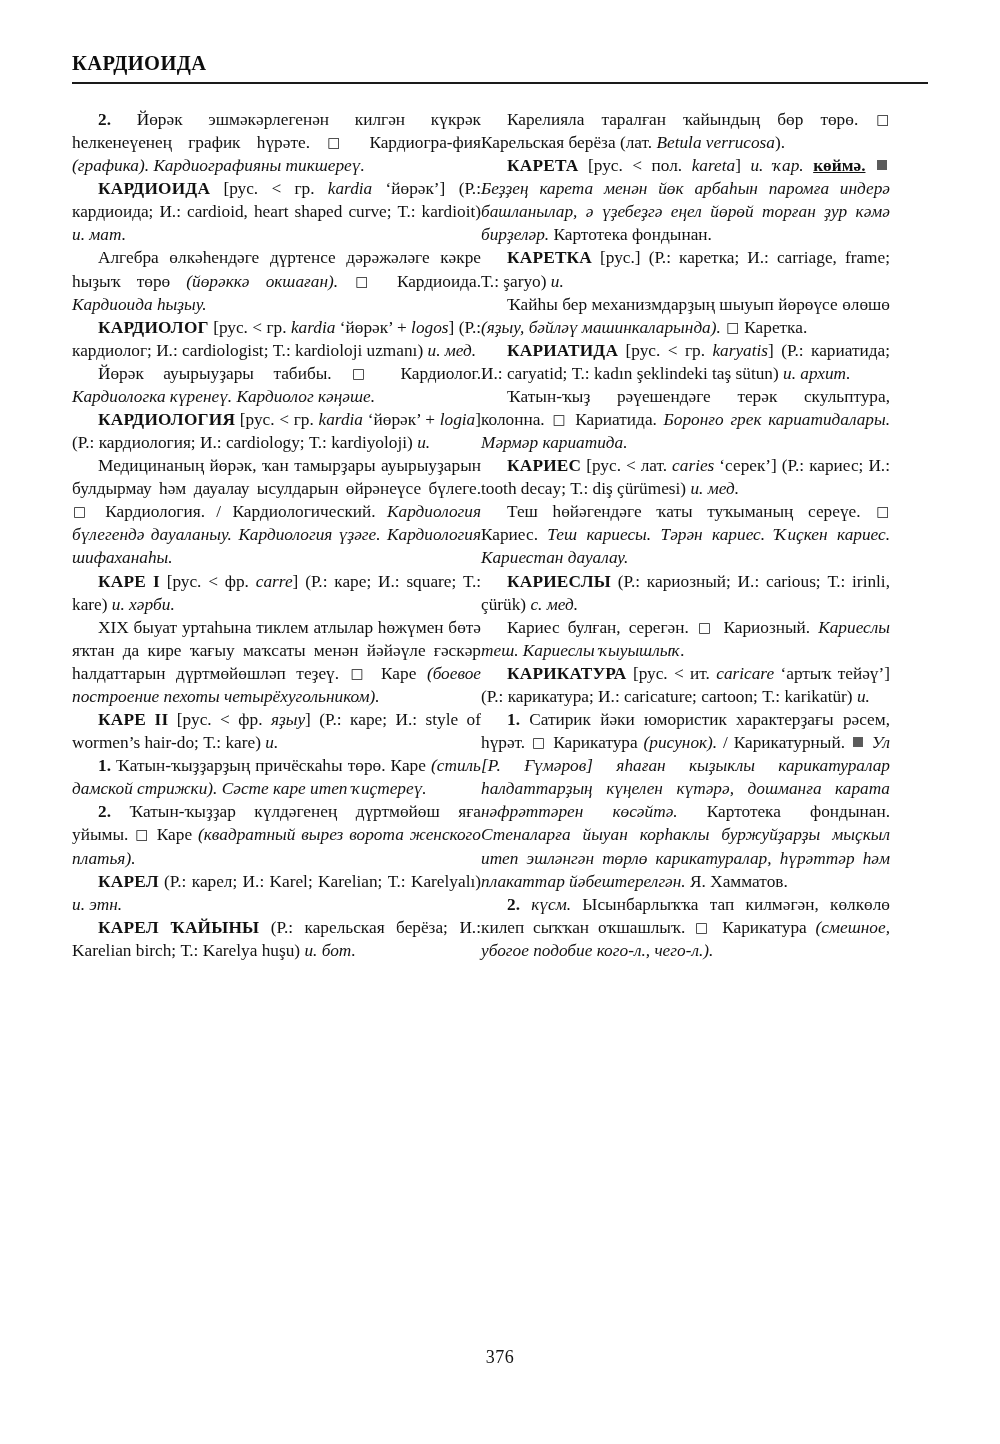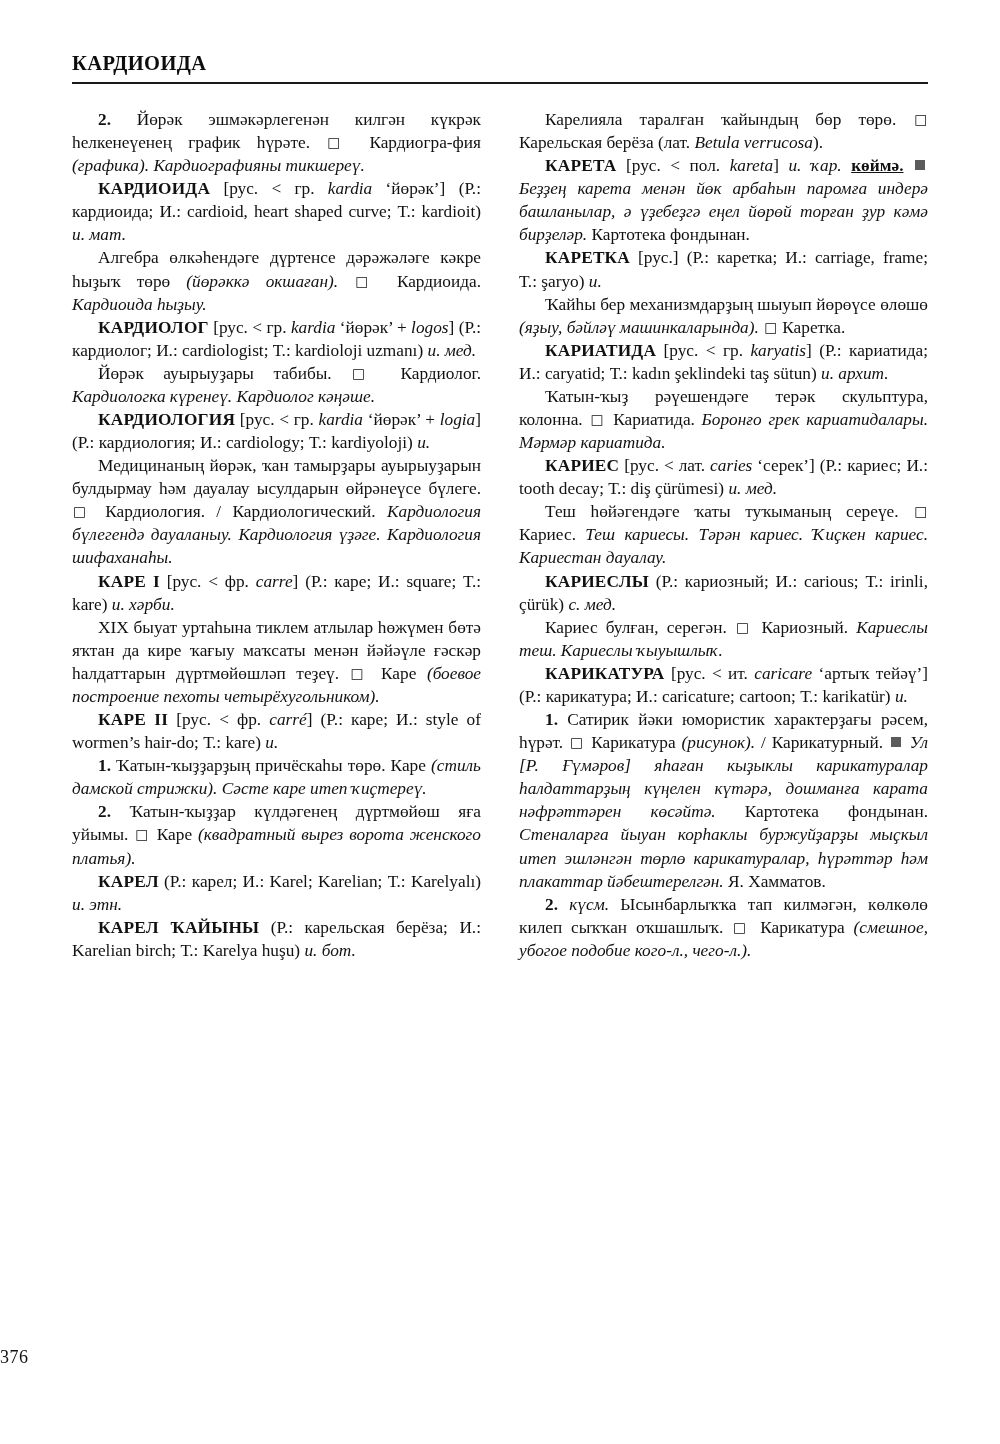--- a/index.html
+++ b/index.html
@@ -45,21 +45,20 @@
   }
 
   
   .columns {
     position: absolute;
     left: 72px;
     top: 108px;
     width: 856px;
     height: 1200px;
     display: flex;
-    gap: 38px;
   }
   .col {
     width: 409px;
     font-size: 17.3px;
     line-height: 1.335;
     text-align: justify;
     text-justify: inter-word;
     hyphens: manual;
   }
 
@@ -93,21 +92,21 @@
     vertical-align: 1px;
     margin: 0 3px 0 2px;
   }
 
   
   .folio {
     position: absolute;
     left: 0;
     top: 1347px;
     width: 1000px;
-    text-align: left;
+    text-align: center;
     font-size: 18px;
     letter-spacing: 0.5px;
   }
 </style>
 </head>
 <body>
 
 <div class="page">
 
   <div class="runhead-wrap">
@@ -127,21 +126,21 @@
       <p class="p"><span class="hw">КАРДИОЛОГ</span> <span>[рус. &lt; гр.</span> <span class="it">kardia</span> <span>‘йөрәк’ +</span> <span class="it">logos</span><span>]</span> <span>(Р.: кардиолог; И.: cardiologist; Т.: kardioloji uzmanı)</span> <span class="it">и. мед.</span></p>
       <p class="p"><span>Йөрәк ауырыуҙары табибы.</span> <span class="sq">□</span> <span>Кардиолог.</span> <span class="it">Кардиологка күренеү. Кардиолог кәңәше.</span></p>
 
       <p class="p"><span class="hw">КАРДИОЛОГИЯ</span> <span>[рус. &lt; гр.</span> <span class="it">kardia</span> <span>‘йөрәк’ +</span> <span class="it">logia</span><span>]</span> <span>(Р.: кардиология; И.: cardiology; Т.: kardiyoloji)</span> <span class="it">и.</span></p>
       <p class="p"><span>Медицинаның йөрәк, ҡан тамырҙары ауырыуҙарын булдырмау һәм дауалау ысулдарын өйрәнеүсе бүлеге.</span> <span class="sq">□</span> <span>Кардиология. / Кардиологический.</span> <span class="it">Кардиология бүлегендә дауаланыу. Кардиология үҙәге. Кардиология шифаханаһы.</span></p>
 
 
       <p class="p"><span class="hw">КАРЕ I</span> <span>[рус. &lt; фр.</span> <span class="it">carre</span><span>]</span> <span>(Р.: каре;  И.: square; Т.: kare)</span> <span class="it">и. хәрби.</span></p>
       <p class="p"><span>XIX быуат уртаһына тиклем атлылар һөжүмен бөтә яҡтан да кире ҡағыу маҡсаты менән йәйәүле ғәскәр һалдаттарын дүртмөйөшләп теҙеү.</span> <span class="sq">□</span> <span>Каре</span> <span class="it">(боевое построение пехоты четырёхугольником).</span></p>
 
-      <p class="p"><span class="hw">КАРЕ II</span> <span>[рус. &lt; фр.</span> <span class="it">carré</span><span>]</span> <span>(Р.: каре; И.: style of wormen’s hair-do; Т.: kare)</span> <span class="it">и.</span></p>
+      <p class="p"><span class="hw">КАРЕ II</span> <span>[рус. &lt; фр.</span> <span class="it">яҙыу</span><span>]</span> <span>(Р.: каре; И.: style of wormen’s hair-do; Т.: kare)</span> <span class="it">и.</span></p>
       <p class="p"><span class="sense">1.</span> <span>Ҡатын-ҡыҙҙарҙың причёскаһы төрө. Каре</span> <span class="it">(стиль дамской стрижки).</span> <span class="it">Сәсте каре итеп ҡиҫтереү.</span></p>
       <p class="p"><span class="sense">2.</span> <span>Ҡатын-ҡыҙҙар күлдәгенең дүртмөйөш яға уйымы.</span> <span class="sq">□</span> <span>Каре</span> <span class="it">(квадратный вырез ворота женского платья).</span></p>
 
       <p class="p"><span class="hw">КАРЕЛ</span> <span>(Р.: карел;   И.: Karel;   Karelian; Т.: Karelyalı)</span> <span class="it">и. этн.</span></p>
 
       <p class="p"><span class="hw">КАРЕЛ ҠАЙЫНЫ</span> <span>(Р.: карельская берёза;  И.: Karelian birch;  Т.: Karelya huşu)</span> <span class="it">и. бот.</span></p>
 
     </div>
 
     <div class="col">

